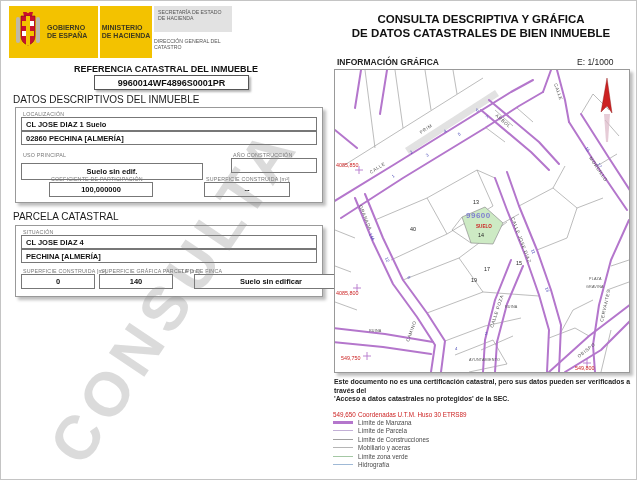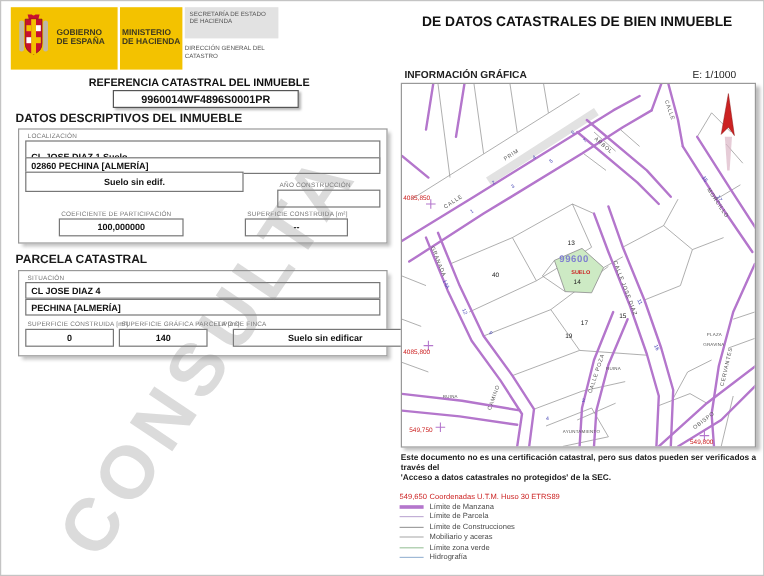--- a/index.html
+++ b/index.html
@@ -16,21 +16,21 @@
             font-size:5.2px;line-height:6px;padding:3px 4px;box-sizing:border-box;}
   .dir-box{left:153px;top:37px;width:78px;color:#555;font-size:5.2px;line-height:6px;}
   .doc-title{left:330px;top:12px;width:300px;text-align:center;font-weight:bold;
              font-size:11.5px;line-height:13.5px;color:#111;}
 
   
   .ref-title{left:30px;top:63px;width:270px;text-align:center;font-weight:bold;font-size:9px;color:#111;}
   .ref-box{left:93px;top:74px;width:155px;height:15px;border:1px solid #555;background:#fff;
            box-shadow:2px 2px 2px #b5b5b5;display:flex;align-items:center;justify-content:center;
            font-weight:bold;font-size:9px;color:#111;box-sizing:border-box;text-align:right;}
-  .sec-title{font-size:10px;font-weight:bold;color:#1a1a1a;}
+  .sec-title{font-size:10px;font-weight:normal;color:#1a1a1a;}
   .panel{border:1px solid #999;background:#fff;box-shadow:3px 3px 3px #bdbdbd;box-sizing:border-box;}
   .fld-label{font-size:5.3px;color:#777;letter-spacing:0.2px;}
   .fld{border:1px solid #777;background:#fff;font-size:7.5px;font-weight:bold;color:#111;
        display:flex;align-items:center;padding:0 4px;box-sizing:border-box;}
   .fld.center{justify-content:center;padding:0;}
 
   
   .watermark{position:absolute;left:0;top:0;width:637px;height:480px;pointer-events:none;z-index:6;}
   .watermark span{position:absolute;left:34px;top:436px;transform:rotate(-56deg);transform-origin:0 0;
       font-size:62px;font-weight:bold;letter-spacing:7px;color:rgba(135,135,135,0.30);}
@@ -95,33 +95,34 @@
   <div class="abs ylw logo2">
     <span class="logo-txt">
       <span>MINISTERIO</span><br>
       <span>DE HACIENDA</span>
     </span>
   </div>
   <div class="abs gray-box">SECRETARÍA DE ESTADO DE HACIENDA</div>
   <div class="abs dir-box">DIRECCIÓN GENERAL DEL CATASTRO</div>
 
   <div class="abs doc-title">
+    <div>CONSULTA DESCRIPTIVA Y GRÁFICA</div>
     <div>DE DATOS CATASTRALES DE BIEN INMUEBLE</div>
   </div>
 
   <div class="abs ref-title">REFERENCIA CATASTRAL DEL INMUEBLE</div>
   <div class="abs ref-box">9960014WF4896S0001PR</div>
 
   <div class="abs sec-title" style="left:12px;top:93px">DATOS DESCRIPTIVOS DEL INMUEBLE</div>
   <div class="abs panel" style="left:14px;top:106px;width:308px;height:96px"></div>
   <div class="abs fld-label" style="left:22px;top:110px">LOCALIZACIÓN</div>
-  <div class="abs fld" style="left:20px;top:116px;width:296px;height:26px">CL JOSE DIAZ 1 Suelo</div>
+  <div class="abs fld" style="left:20px;top:116px;width:296px;height:14px">CL JOSE DIAZ 1 Suelo</div>
   <div class="abs fld" style="left:20px;top:130px;width:296px;height:14px">02860 PECHINA [ALMERÍA]</div>
   <div class="abs fld-label" style="left:22px;top:151px">USO PRINCIPAL</div>
-  <div class="abs fld center" style="left:20px;top:142px;width:182px;height:17px">Suelo sin edif.</div>
+  <div class="abs fld center" style="left:20px;top:162px;width:182px;height:17px">Suelo sin edif.</div>
   <div class="abs fld-label" style="left:232px;top:151px">AÑO CONSTRUCCIÓN</div>
   <div class="abs fld center" style="left:230px;top:157px;width:86px;height:15px"></div>
   <div class="abs fld-label" style="left:50px;top:175px">COEFICIENTE DE PARTICIPACIÓN</div>
   <div class="abs fld center" style="left:48px;top:181px;width:104px;height:15px">100,000000</div>
   <div class="abs fld-label" style="left:205px;top:175px">SUPERFICIE CONSTRUIDA [m²]</div>
   <div class="abs fld center" style="left:203px;top:181px;width:86px;height:15px">--</div>
 
   <div class="abs sec-title" style="left:12px;top:210px">PARCELA CATASTRAL</div>
   <div class="abs panel" style="left:14px;top:224px;width:308px;height:72px"></div>
   <div class="abs fld-label" style="left:22px;top:228px">SITUACIÓN</div>

